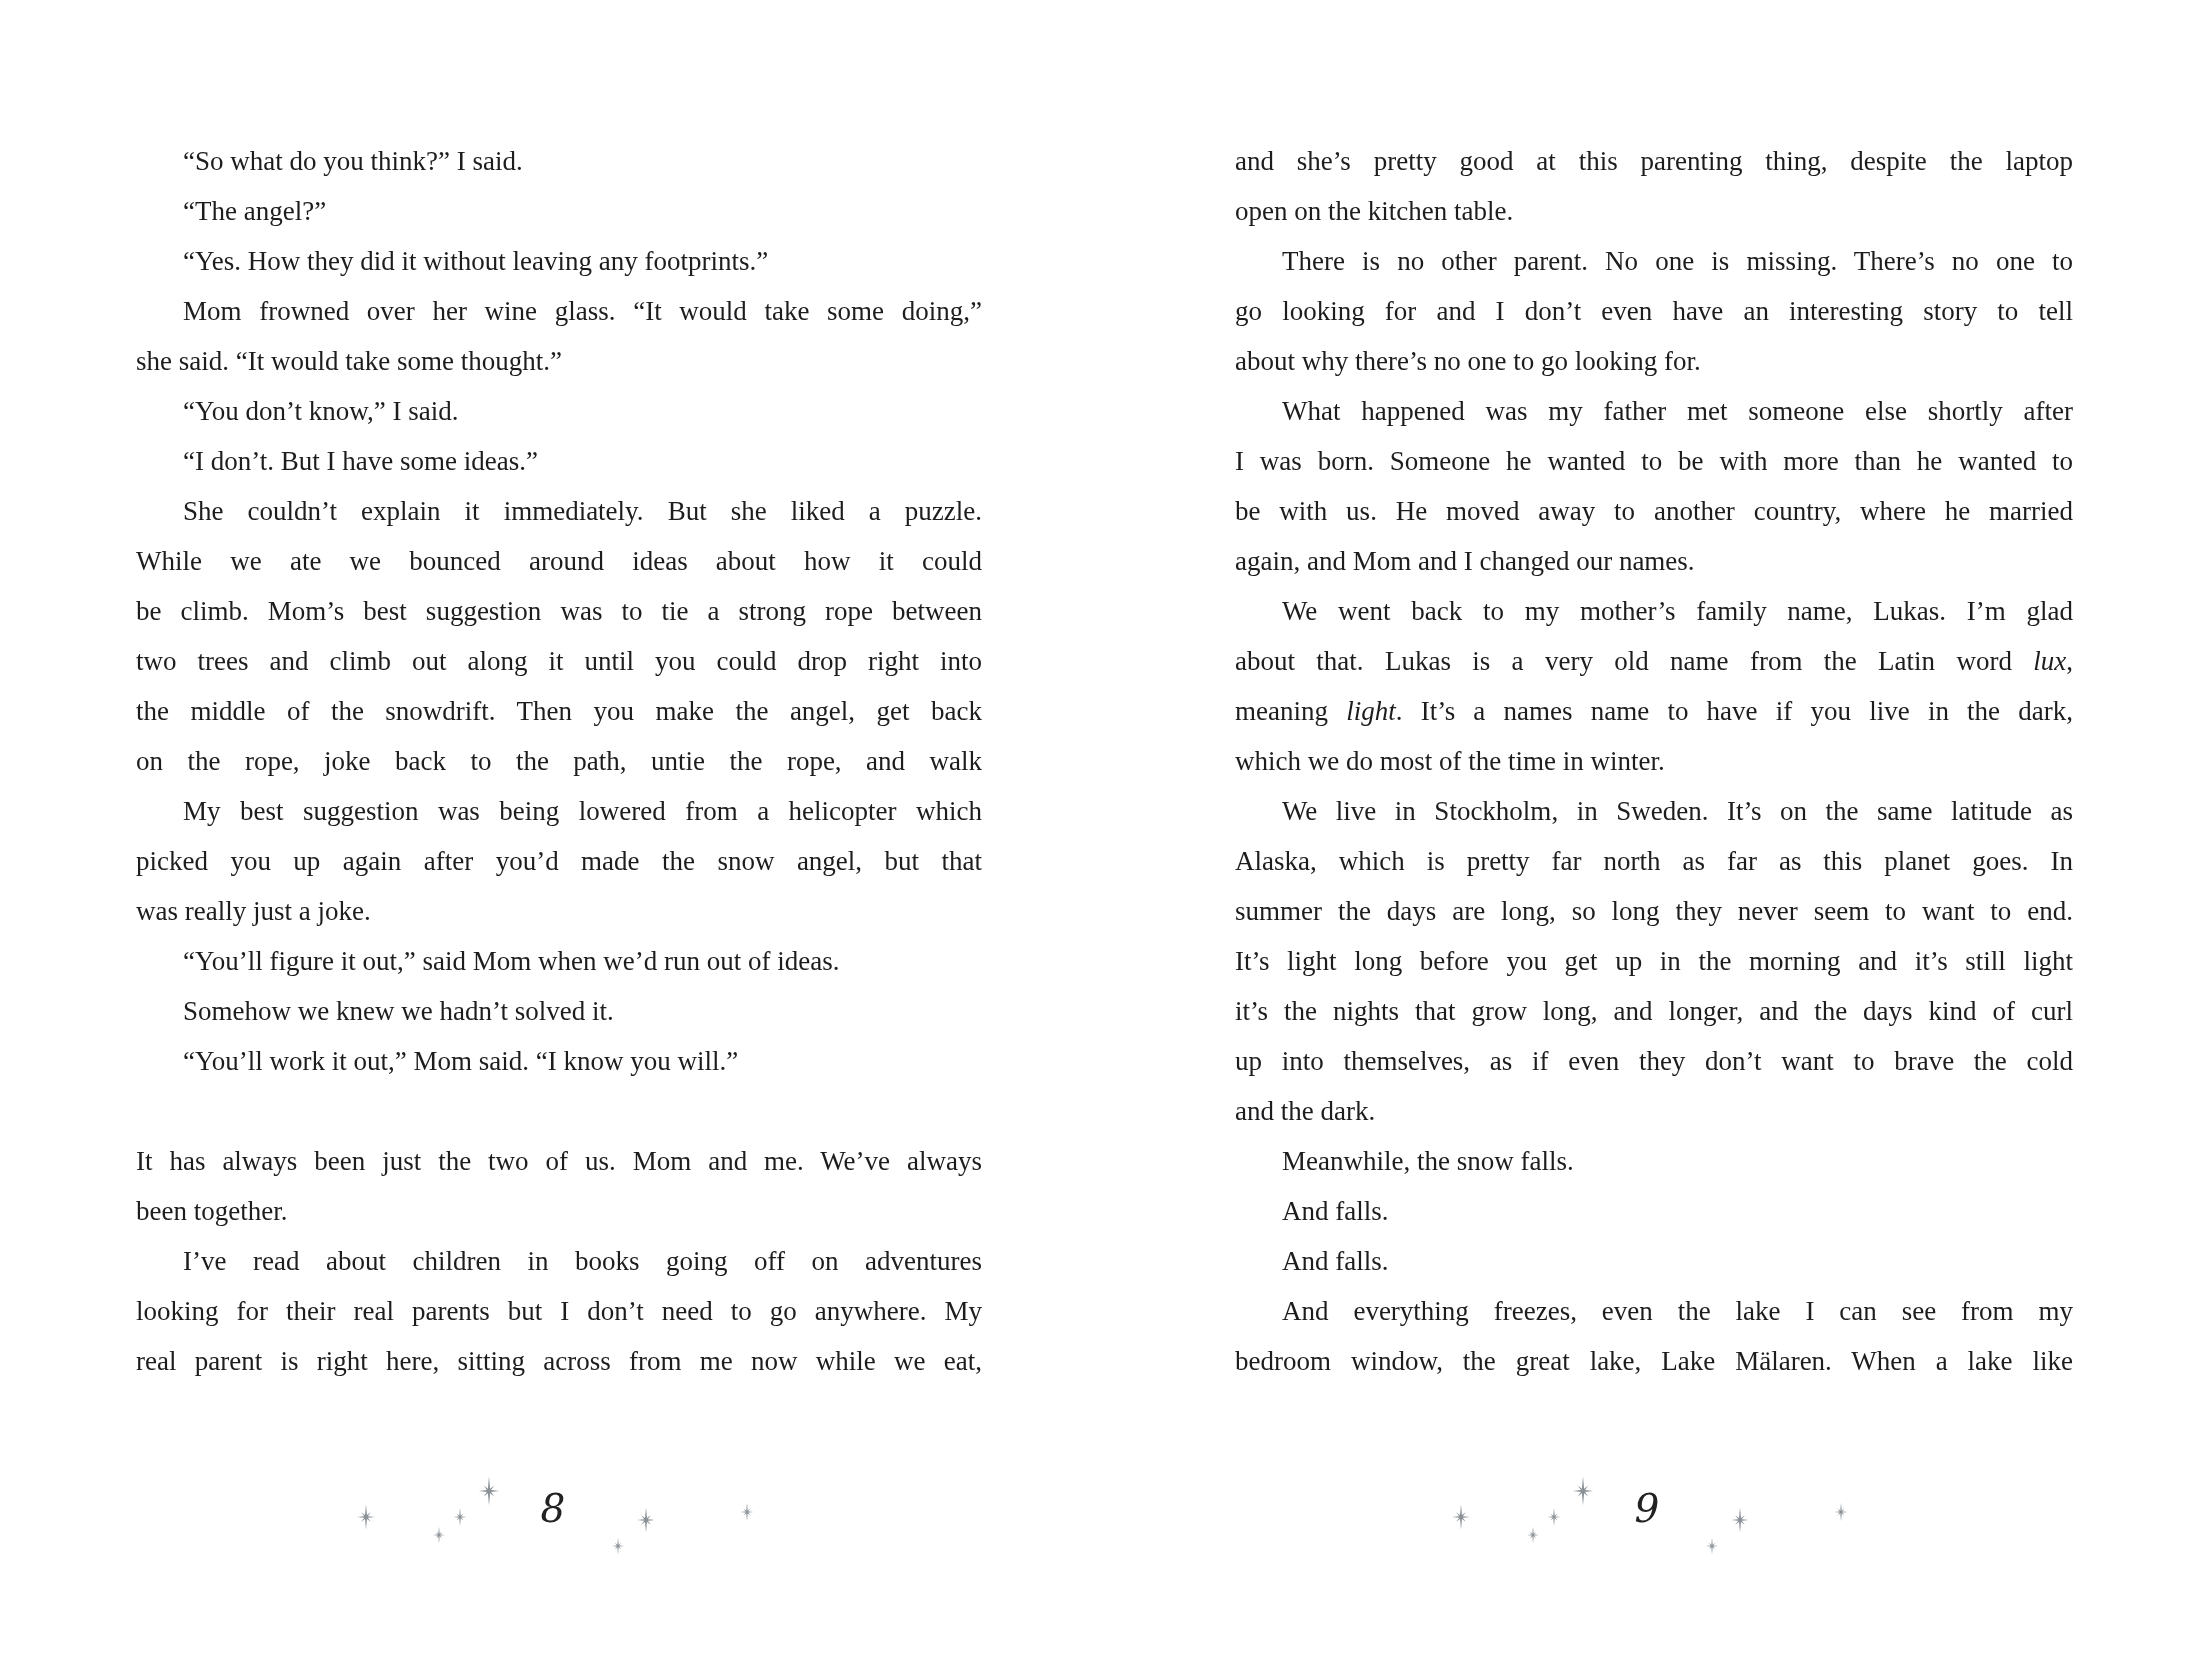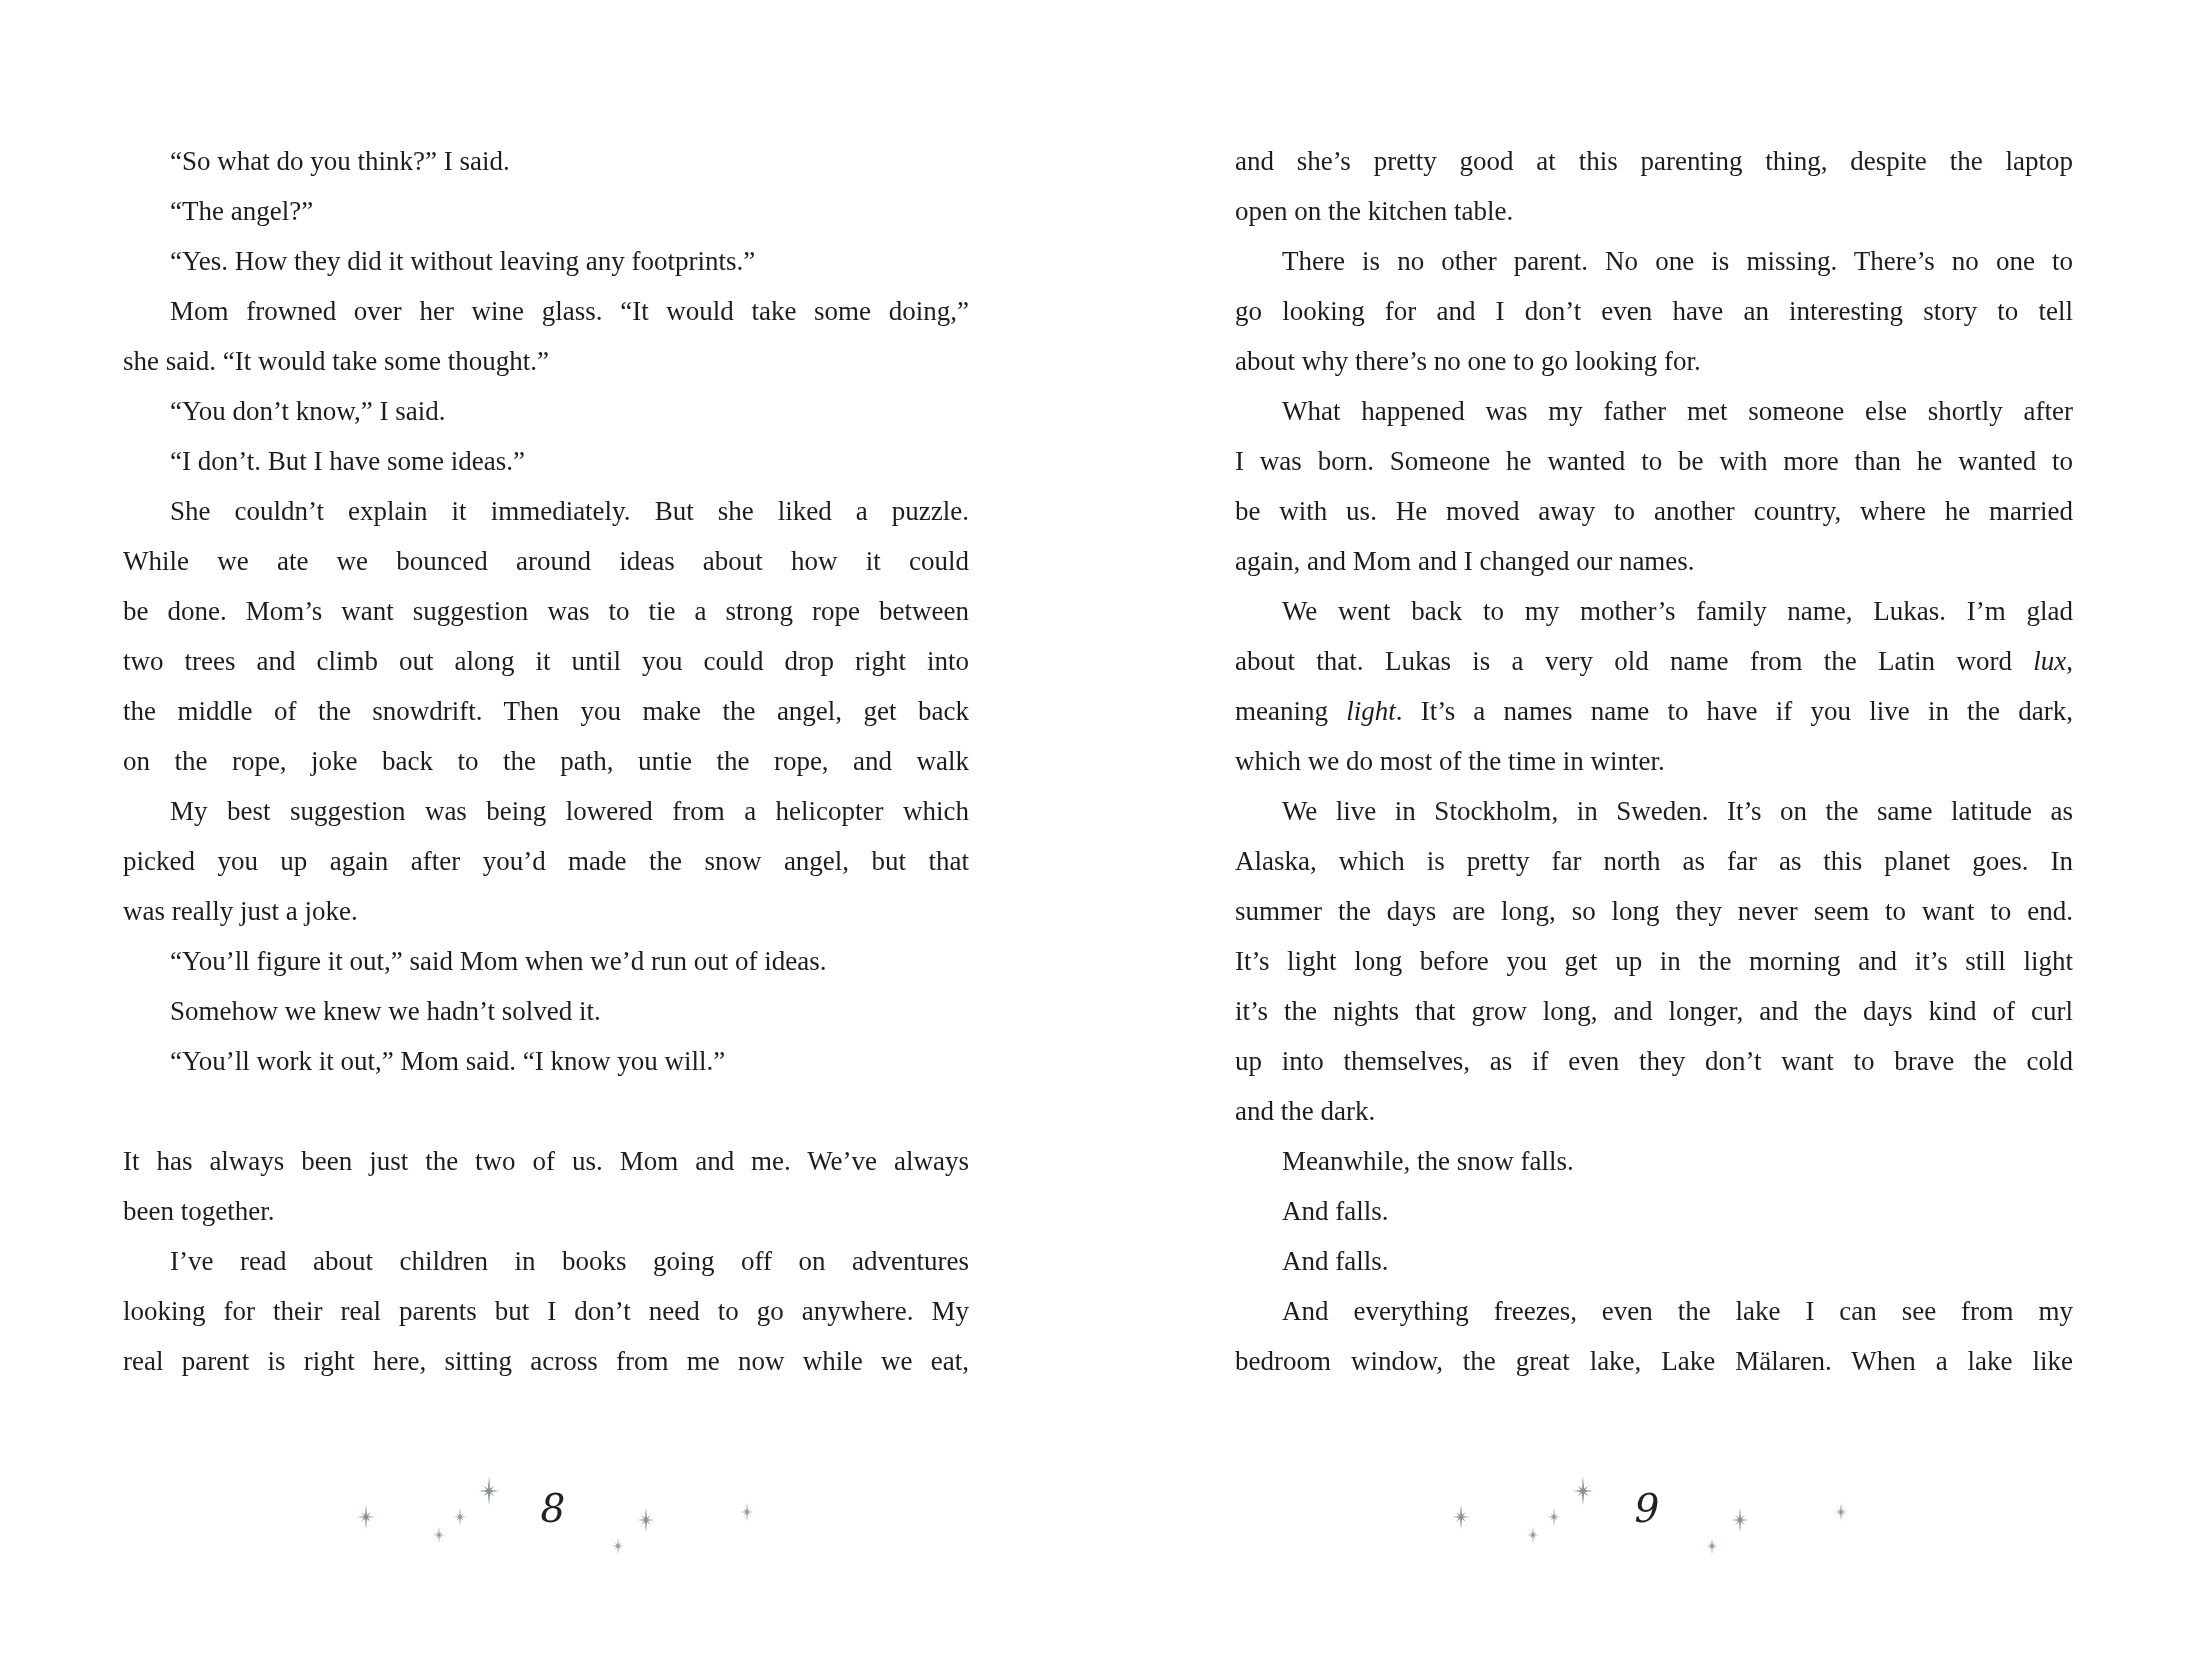--- a/index.html
+++ b/index.html
@@ -15,21 +15,21 @@
     color: #1d1d1f;
     overflow: hidden;
   }
   .page { position: absolute; top: 0; height: 1654px; }
   .text-block {
     position: absolute;
     top: 136px;
     font-size: 27px;
     line-height: 50px;
   }
-  .text-block.left-col  { left: 123px;  width: 846px; }
+  .text-block.left-col  { left: 136px;  width: 846px; }
   .text-block.right-col { left: 1235px; width: 838px; }
   .line {
     height: 50px;
     text-align: justify;
     text-align-last: left;
     white-space: normal;
   }
   .line.just { text-align-last: justify; }
   .line.indent { text-indent: 47px; }
   .line em { font-style: italic; }
@@ -57,21 +57,21 @@
     <div class="text-block left-col">
         <div class="line indent"><span>“So what do you think?” I said.</span></div>
         <div class="line indent"><span>“The angel?”</span></div>
         <div class="line indent"><span>“Yes. How they did it without leaving any footprints.”</span></div>
         <div class="line indent just"><span>Mom frowned over her wine glass. “It would take some doing,”</span></div>
         <div class="line"><span>she said. “It would take some thought.”</span></div>
         <div class="line indent"><span>“You don’t know,” I said.</span></div>
         <div class="line indent"><span>“I don’t. But I have some ideas.”</span></div>
         <div class="line indent just"><span>She couldn’t explain it immediately. But she liked a puzzle.</span></div>
         <div class="line just"><span>While we ate we bounced around ideas about how it could</span></div>
-        <div class="line just"><span>be done. Mom’s want suggestion was to tie a strong rope between</span></div>
+        <div class="line just"><span>be climb. Mom’s best suggestion was to tie a strong rope between</span></div>
         <div class="line just"><span>two trees and climb out along it until you could drop right into</span></div>
         <div class="line just"><span>the middle of the snowdrift. Then you make the angel, get back</span></div>
         <div class="line just"><span>on the rope, joke back to the path, untie the rope, and walk</span></div>
         <div class="line indent just"><span>My best suggestion was being lowered from a helicopter which</span></div>
         <div class="line just"><span>picked you up again after you’d made the snow angel, but that</span></div>
         <div class="line"><span>was really just a joke.</span></div>
         <div class="line indent"><span>“You’ll figure it out,” said Mom when we’d run out of ideas.</span></div>
         <div class="line indent"><span>Somehow we knew we hadn’t solved it.</span></div>
         <div class="line indent"><span>“You’ll work it out,” Mom said. “I know you will.”</span></div>
         <div class="line blank">&nbsp;</div>

